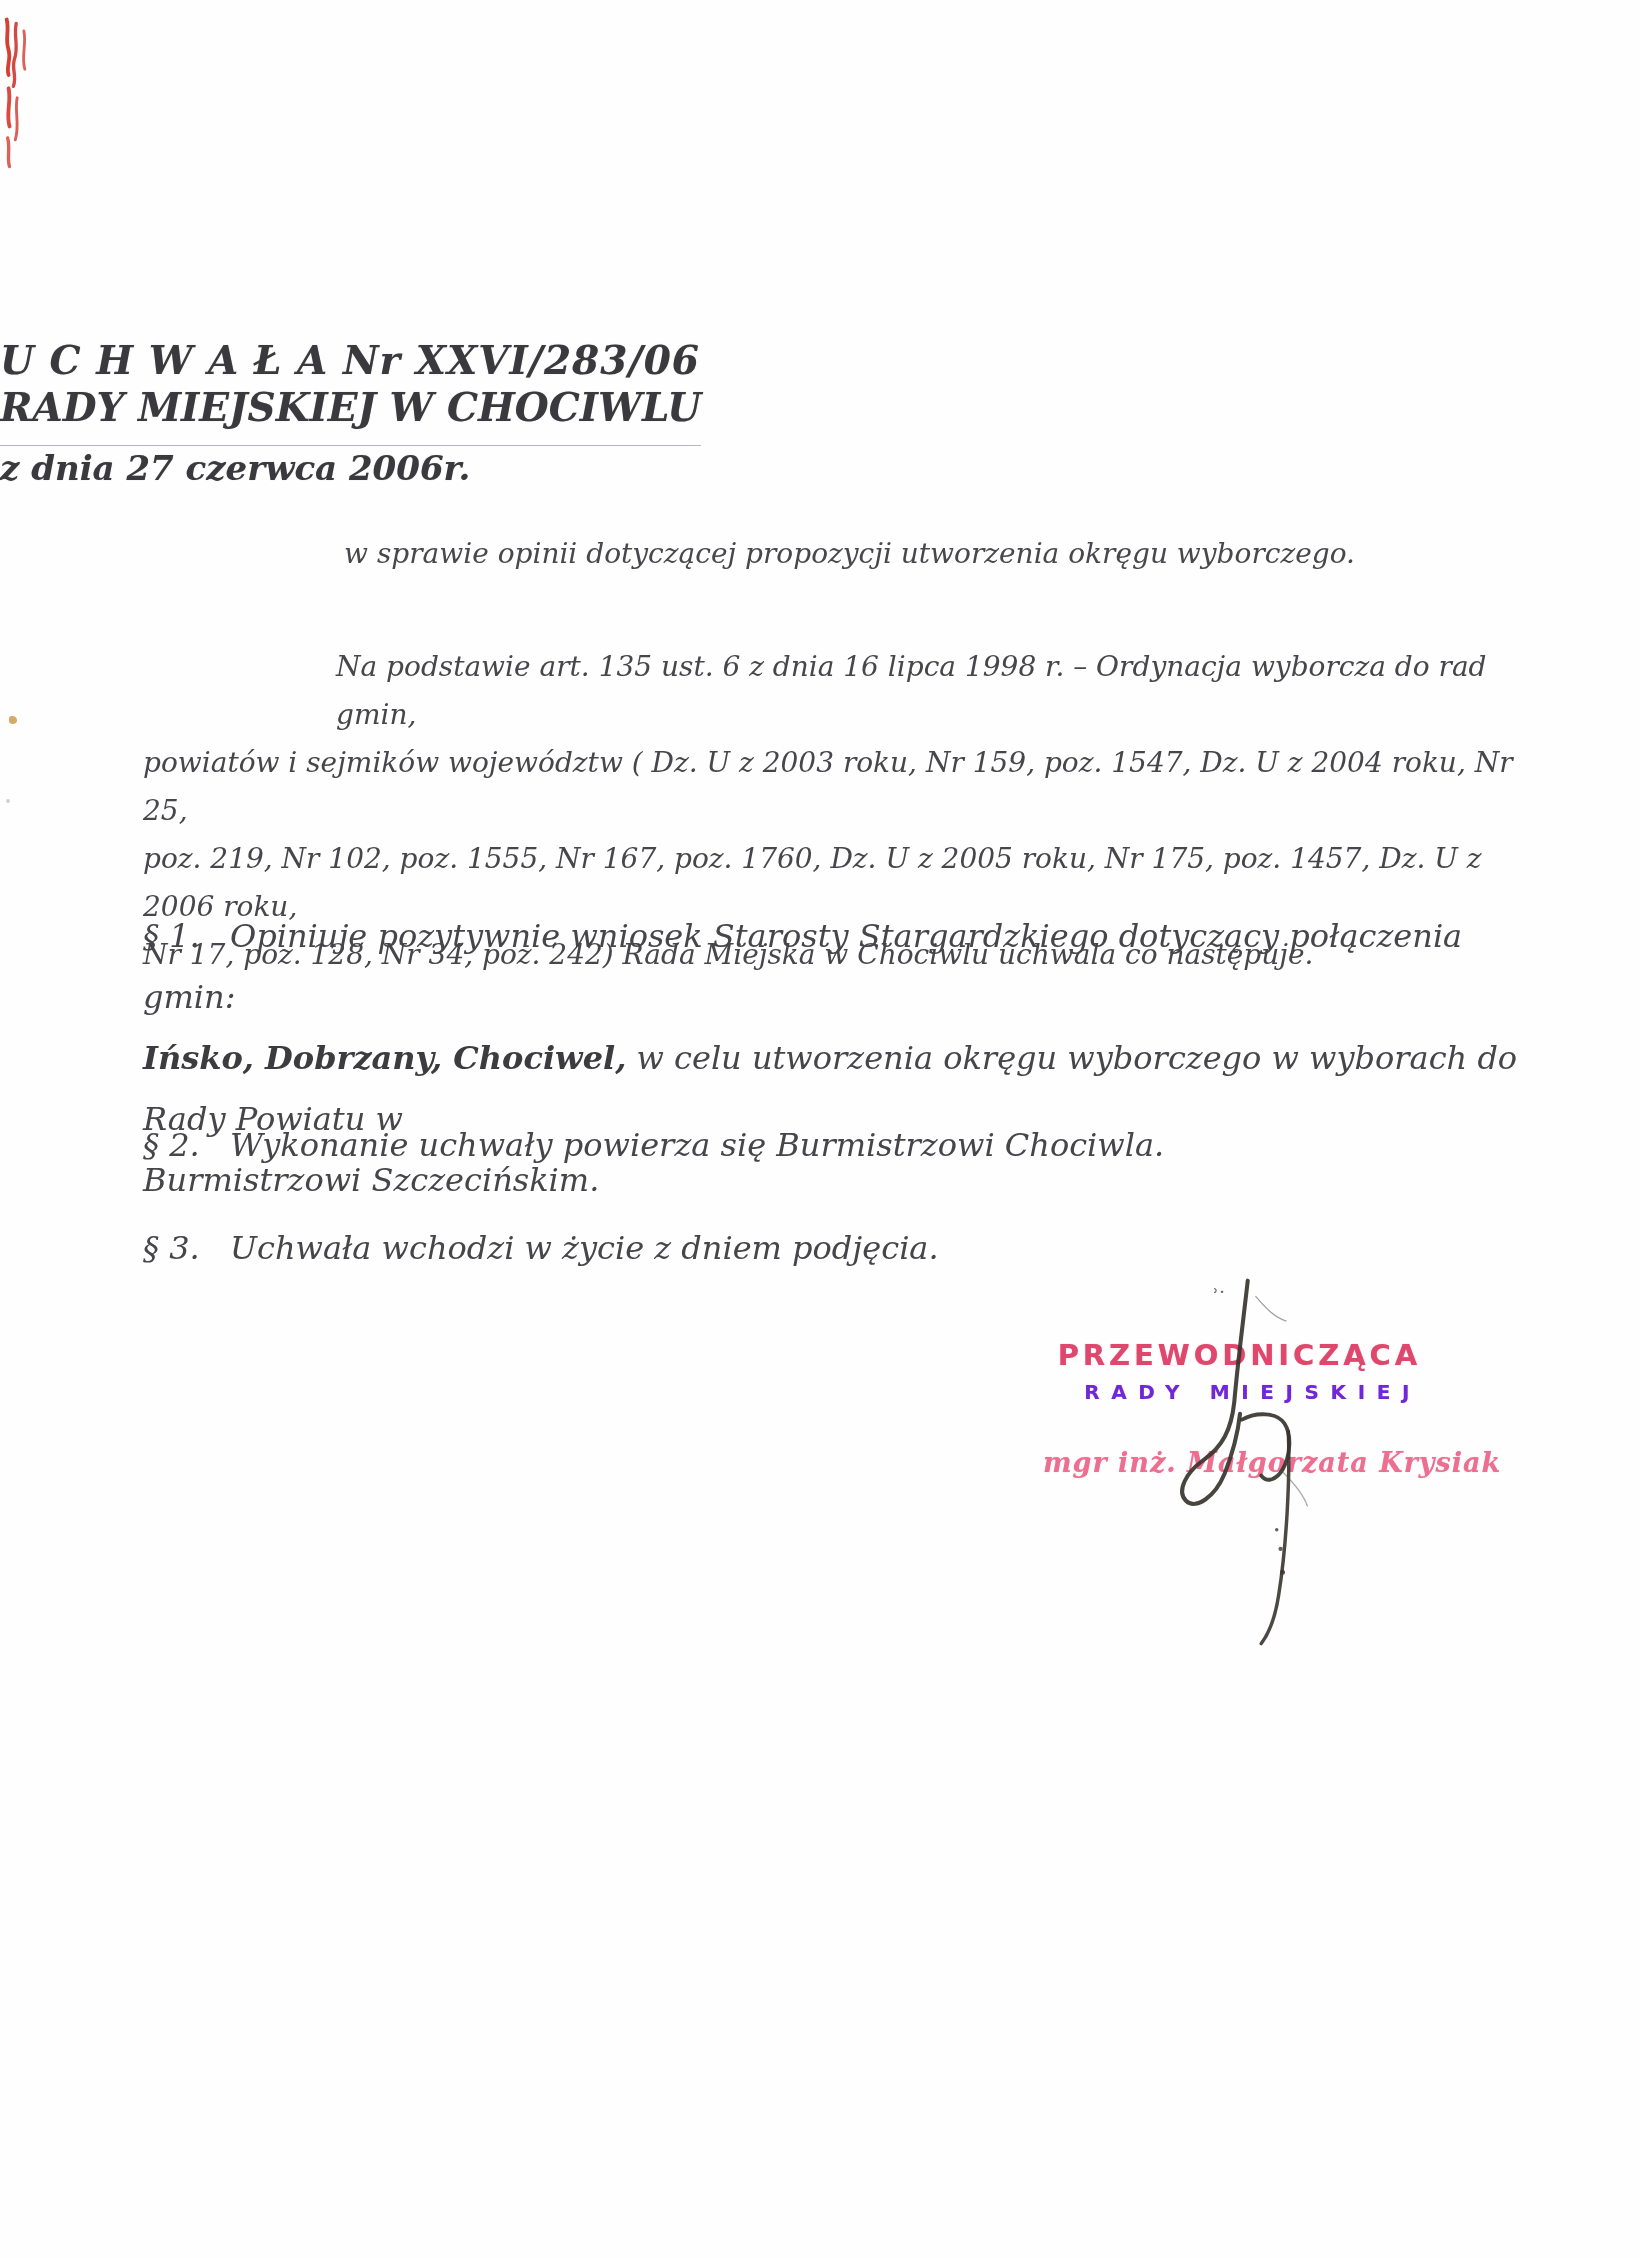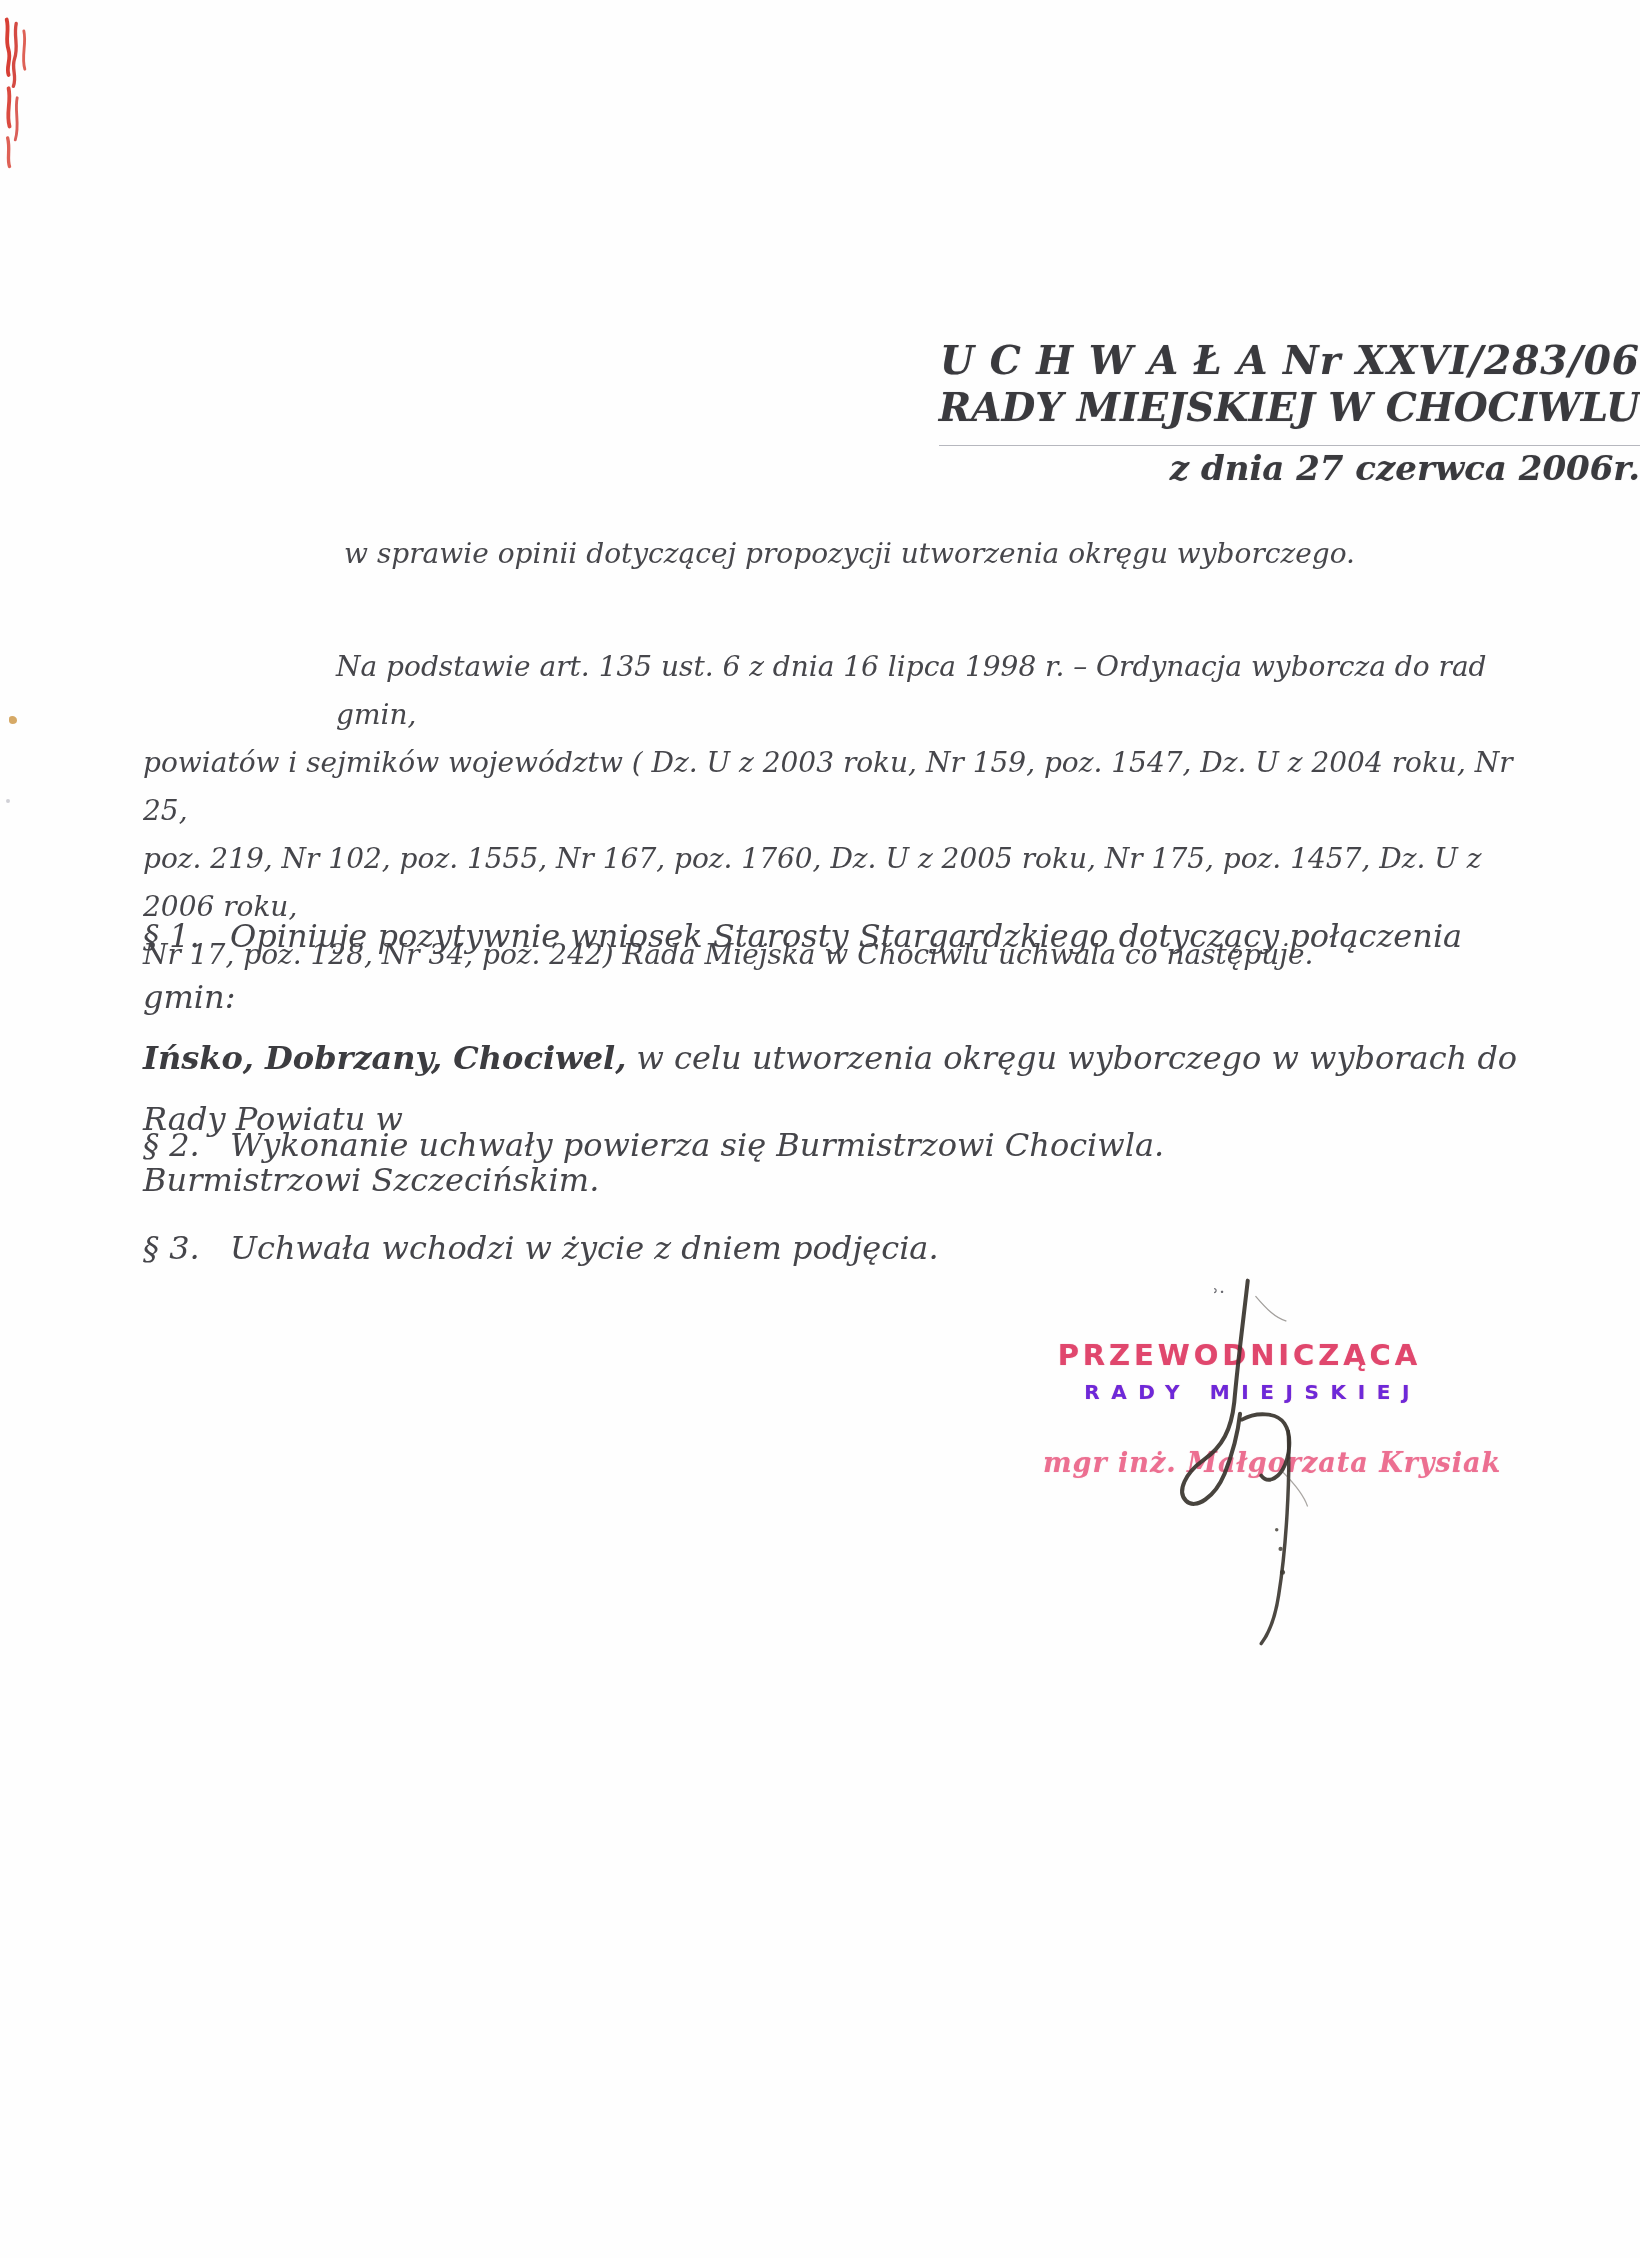--- a/index.html
+++ b/index.html
@@ -16,21 +16,21 @@
     font-family: "DejaVu Serif", "Liberation Serif", serif;
     color: #3d3d40;
   }
 
   
   .title-block {
     position: absolute;
     top: 336px;
     left: 0;
     width: 100%;
-    text-align: right;
+    text-align: left;
     font-style: italic;
     font-weight: bold;
     color: #3a3a3e;
   }
   .title-line1 {
     font-size: 39px;
     line-height: 48px;
     letter-spacing: 1px;
     text-shadow: 0 0 1px rgba(70,70,80,0.35);
   }

